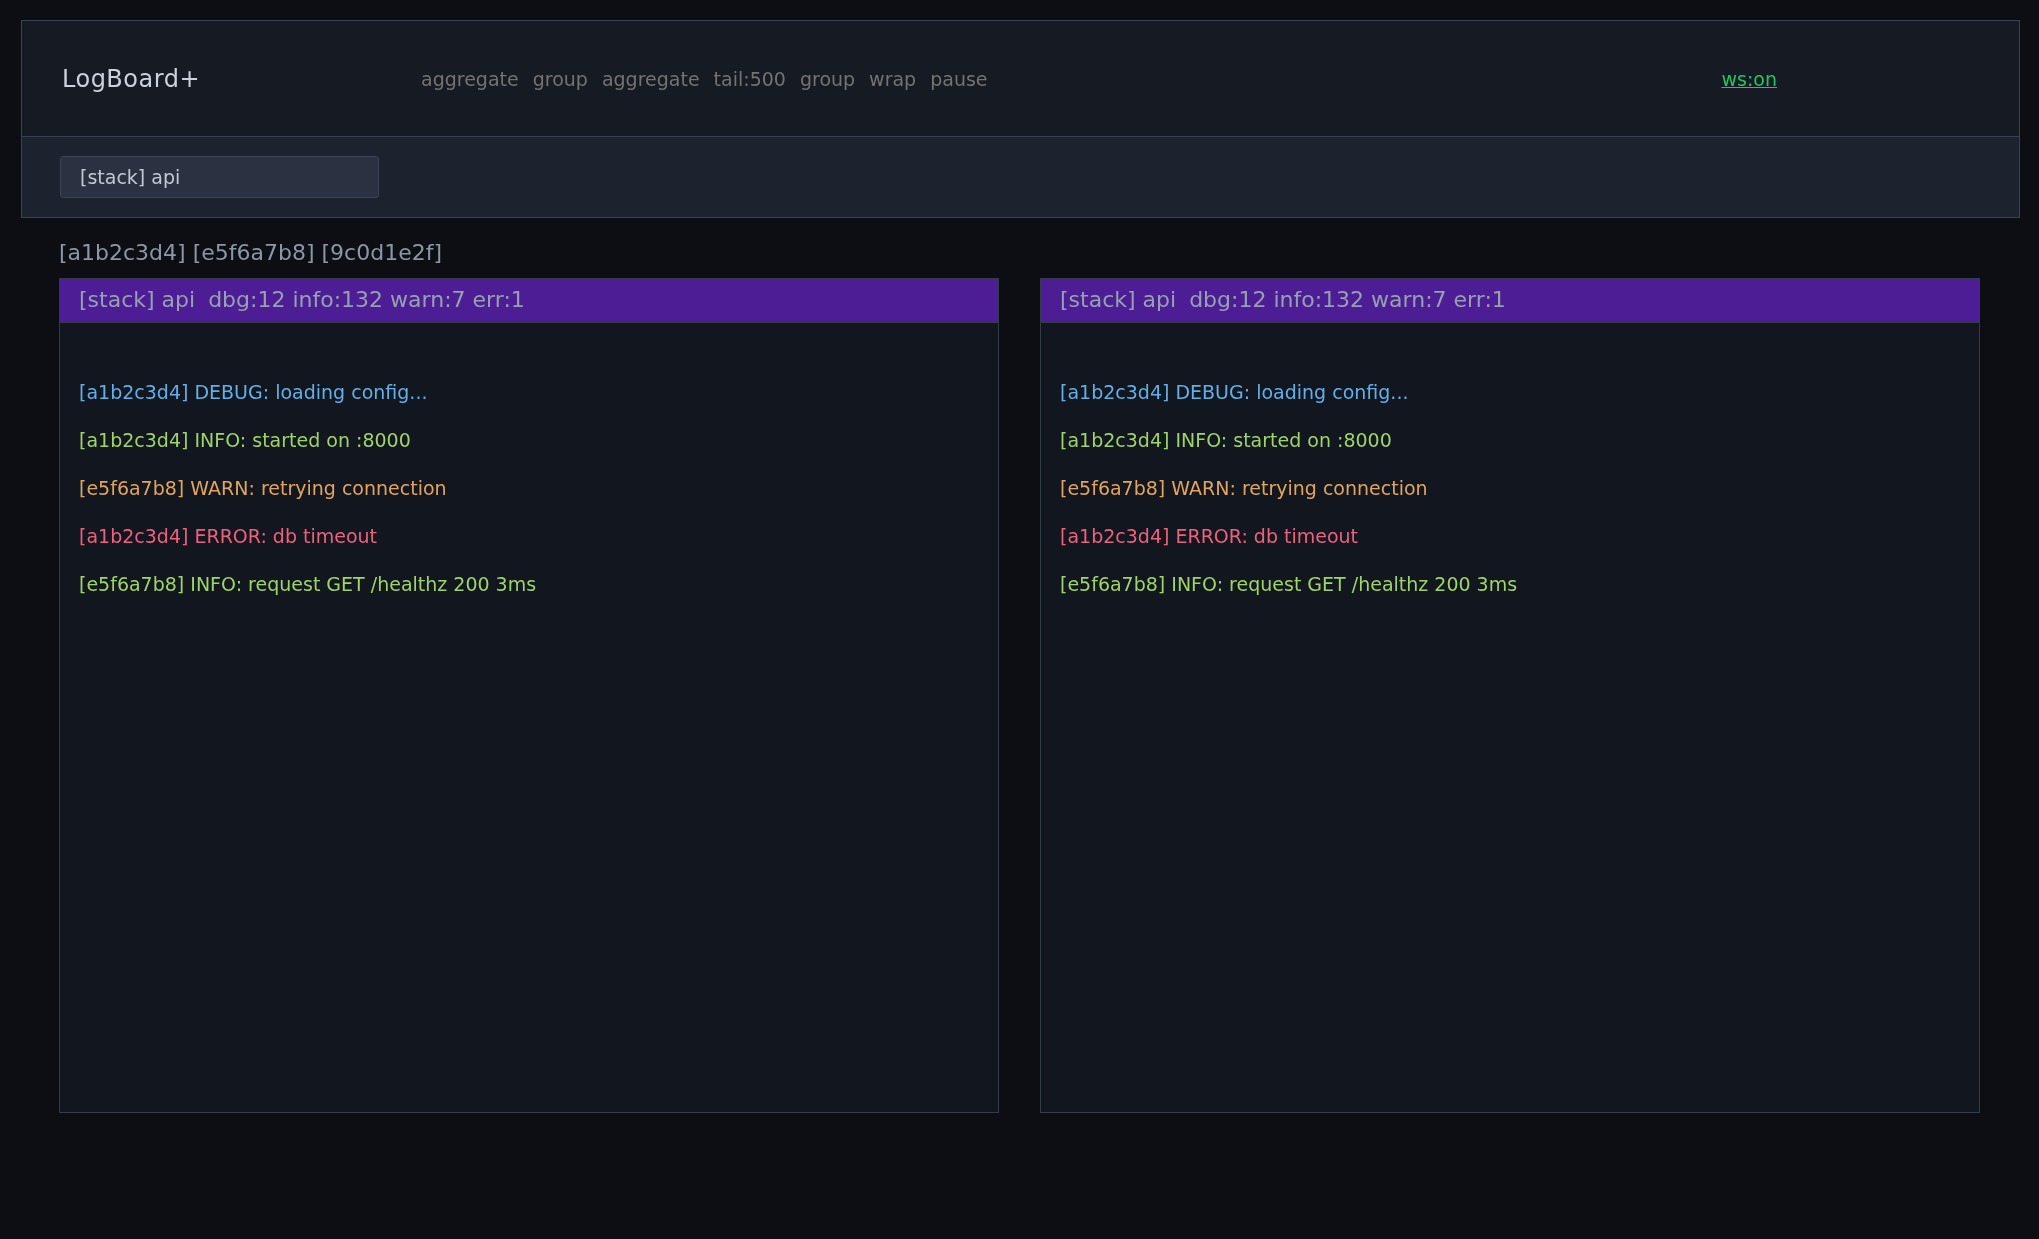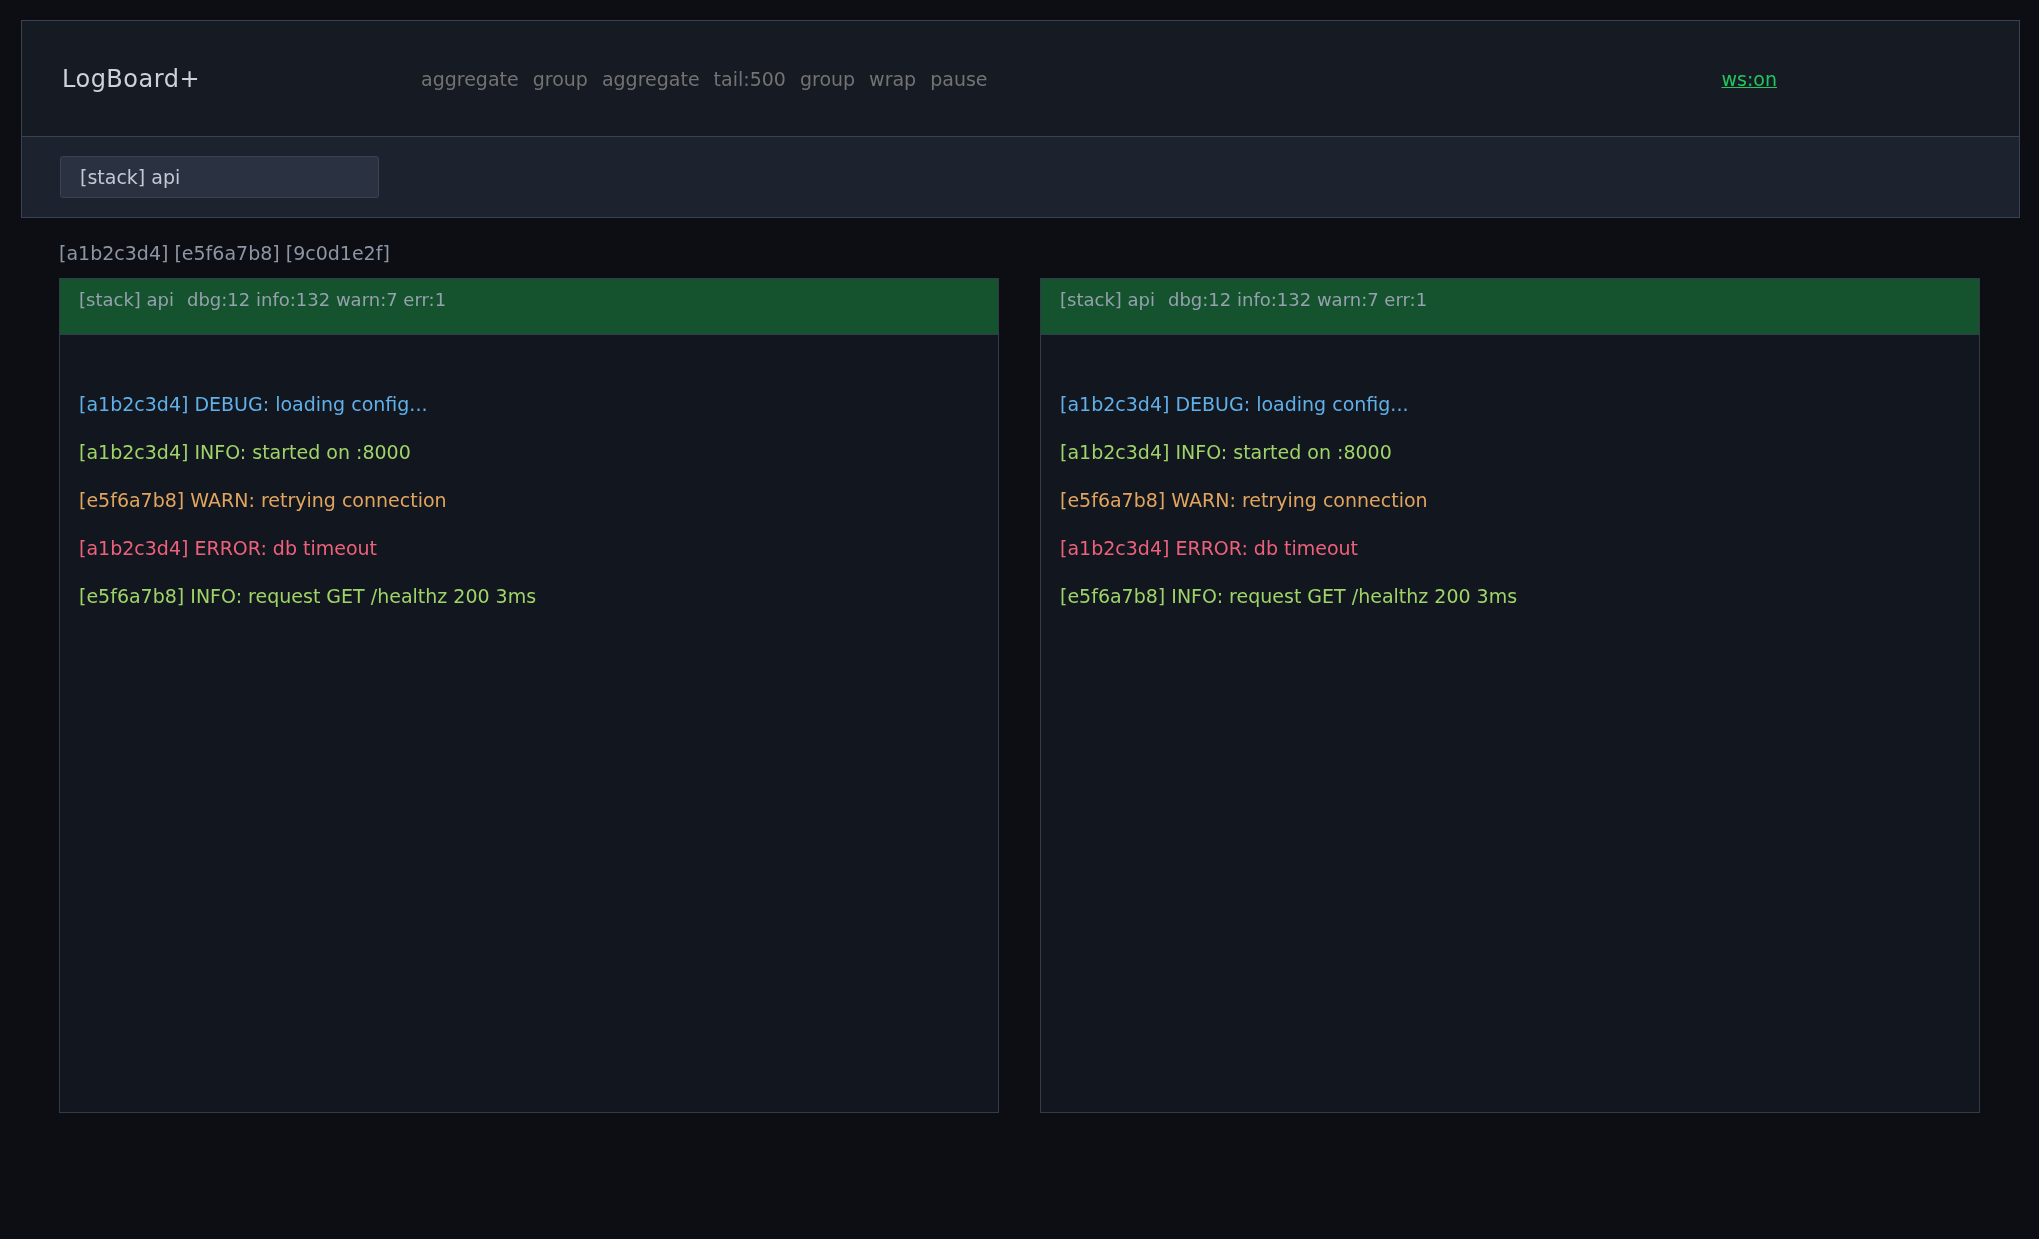--- a/index.html
+++ b/index.html
@@ -57,42 +57,42 @@
     border-radius: 3px;
     color: #c3c9d4;
     font-family: inherit;
     font-size: 19px;
     text-align: left;
     padding-left: 19px;
     cursor: pointer;
   }
   .filter-line {
     margin: 22px 0 0 59px;
-    font-size: 19px;
+    font-size: 22px;
     line-height: 26px;
     color: #8c96a4;
   }
   .panels {
     margin: 12px 59px 0 59px;
     display: flex;
     gap: 41px;
   }
   .panel {
     width: 940px;
     height: 835px;
     background: #12161e;
     border: 1px solid #333b49;
   }
   .panel-header {
-    height: 56px;
+    height: 44px;
     line-height: 42px;
-    background: #14532d;
+    background: #4c1d95;
     border-bottom: 1px solid #333b49;
     padding-left: 19px;
-    font-size: 18px;
+    font-size: 22px;
     color: #96a0ae;
     white-space: pre;
   }
   .panel-header .stats { margin-left: 13px; }
   .panel-body {
     padding: 45px 19px 0 19px;
     overflow: hidden;
   }
   .log-line {
     font-size: 19px;

